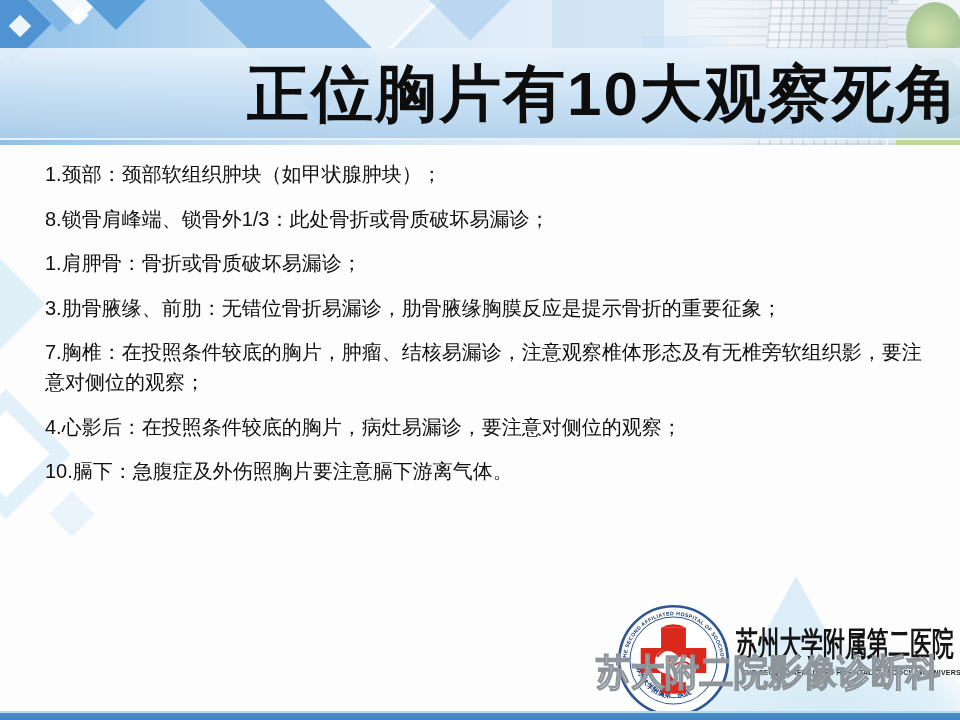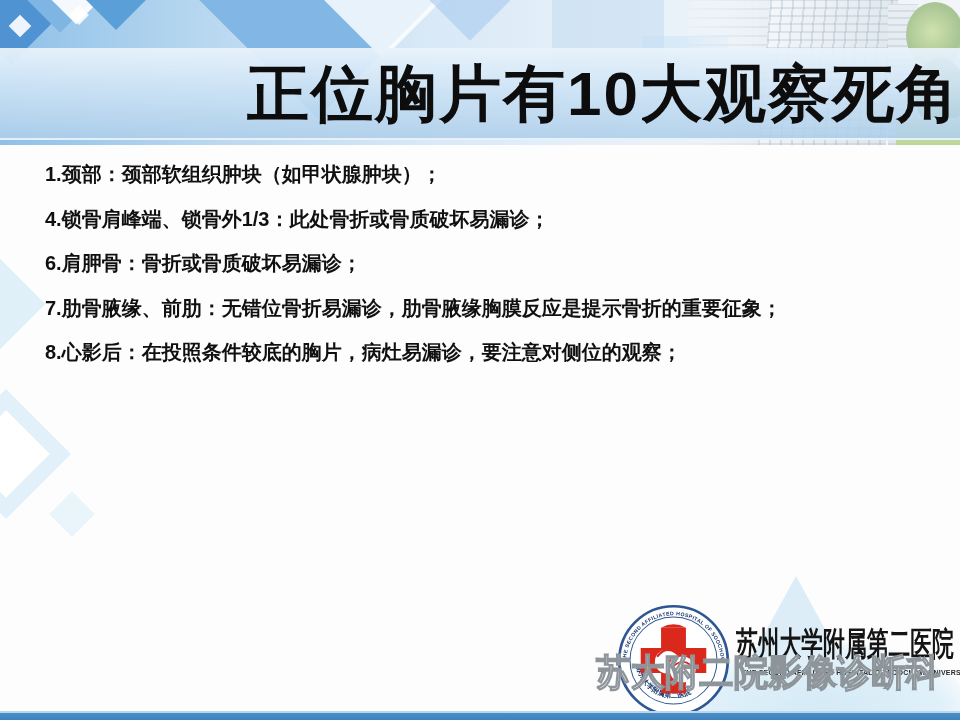--- a/index.html
+++ b/index.html
@@ -63,21 +63,21 @@
   .deco{position:absolute;z-index:0;}
   .ld1{left:-32px;top:272px;width:64px;height:64px;background:#dff0f9;transform:rotate(45deg);}
   .ld2{left:-40px;top:408px;width:62px;height:62px;background:#fff;border:15px solid #e2f1f9;transform:rotate(45deg);}
   .ld3{left:56px;top:498px;width:32px;height:32px;background:#e9f4fb;transform:rotate(45deg);}
   .ft-tri{left:750px;top:576px;width:0;height:0;border-left:46px solid transparent;
     border-right:46px solid transparent;border-bottom:84px solid #dcedf8;}
   .ft-blob{left:676px;top:642px;width:300px;height:150px;border-radius:50%;
     background:radial-gradient(ellipse at center,#d4eaf6 0%,#dff0f9 55%,rgba(223,240,249,0) 78%);}
   .content{
     position:absolute;left:45px;top:160px;width:880px;z-index:2;
-    font-size:20px;line-height:1.48;font-weight:700;color:#101010;text-align:left;
+    font-size:20px;line-height:1.48;font-weight:400;color:#101010;text-align:left;
   }
   .body-item{margin:0 0 15px 0;}
   
   .seal{position:absolute;left:617px;top:604px;width:113px;height:113px;z-index:3;}
   .calligraphy{
     position:absolute;left:736px;top:622px;z-index:4;white-space:nowrap;
     font-family:"Liberation Serif",serif;font-weight:700;font-size:33px;color:#141414;
     transform:scaleX(.66);transform-origin:left top;
   }
   .hospital-en{
@@ -124,24 +124,26 @@
   </div>
 
   <span class="deco diamond ld1"></span>
   <span class="deco ld2"></span>
   <span class="deco diamond ld3"></span>
   <span class="deco ft-tri"></span>
   <span class="deco ft-blob"></span>
 
   <div class="content">
       <div class="body-item">1.颈部：颈部软组织肿块（如甲状腺肿块）；</div>
-      <div class="body-item">4.锁骨肩峰端、锁骨外1/3：此处骨折或骨质破坏易漏诊；</div>
-      <div class="body-item">6.肩胛骨：骨折或骨质破坏易漏诊；</div>
-      <div class="body-item">7.肋骨腋缘、前肋：无错位骨折易漏诊，肋骨腋缘胸膜反应是提示骨折的重要征象；</div>
-      <div class="body-item">8.心影后：在投照条件较底的胸片，病灶易漏诊，要注意对侧位的观察；</div>
+      <div class="body-item">8.锁骨肩峰端、锁骨外1/3：此处骨折或骨质破坏易漏诊；</div>
+      <div class="body-item">1.肩胛骨：骨折或骨质破坏易漏诊；</div>
+      <div class="body-item">3.肋骨腋缘、前肋：无错位骨折易漏诊，肋骨腋缘胸膜反应是提示骨折的重要征象；</div>
+      <div class="body-item">7.胸椎：在投照条件较底的胸片，肿瘤、结核易漏诊，注意观察椎体形态及有无椎旁软组织影，要注意对侧位的观察；</div>
+      <div class="body-item">4.心影后：在投照条件较底的胸片，病灶易漏诊，要注意对侧位的观察；</div>
+      <div class="body-item">10.膈下：急腹症及外伤照胸片要注意膈下游离气体。</div>
     </div>
 
   <svg class="seal" viewBox="0 0 100 100">
     <circle cx="50" cy="50" r="48" fill="#ffffff" stroke="#2e5693" stroke-width="2.4"></circle>
     <circle cx="50" cy="50" r="38.5" fill="none" stroke="#2e5693" stroke-width="0.9"></circle>
     <defs>
       <path id="arcTop" d="M 8,52 A 42,42 0 1 1 92,52" fill="none"></path>
       <path id="arcBot" d="M 17,50 A 33,33 0 0 0 83,50" fill="none"></path>
     </defs>
     <text font-size="4.6" font-weight="bold" fill="#17386e" letter-spacing="0.35" font-family="Liberation Sans, sans-serif">

